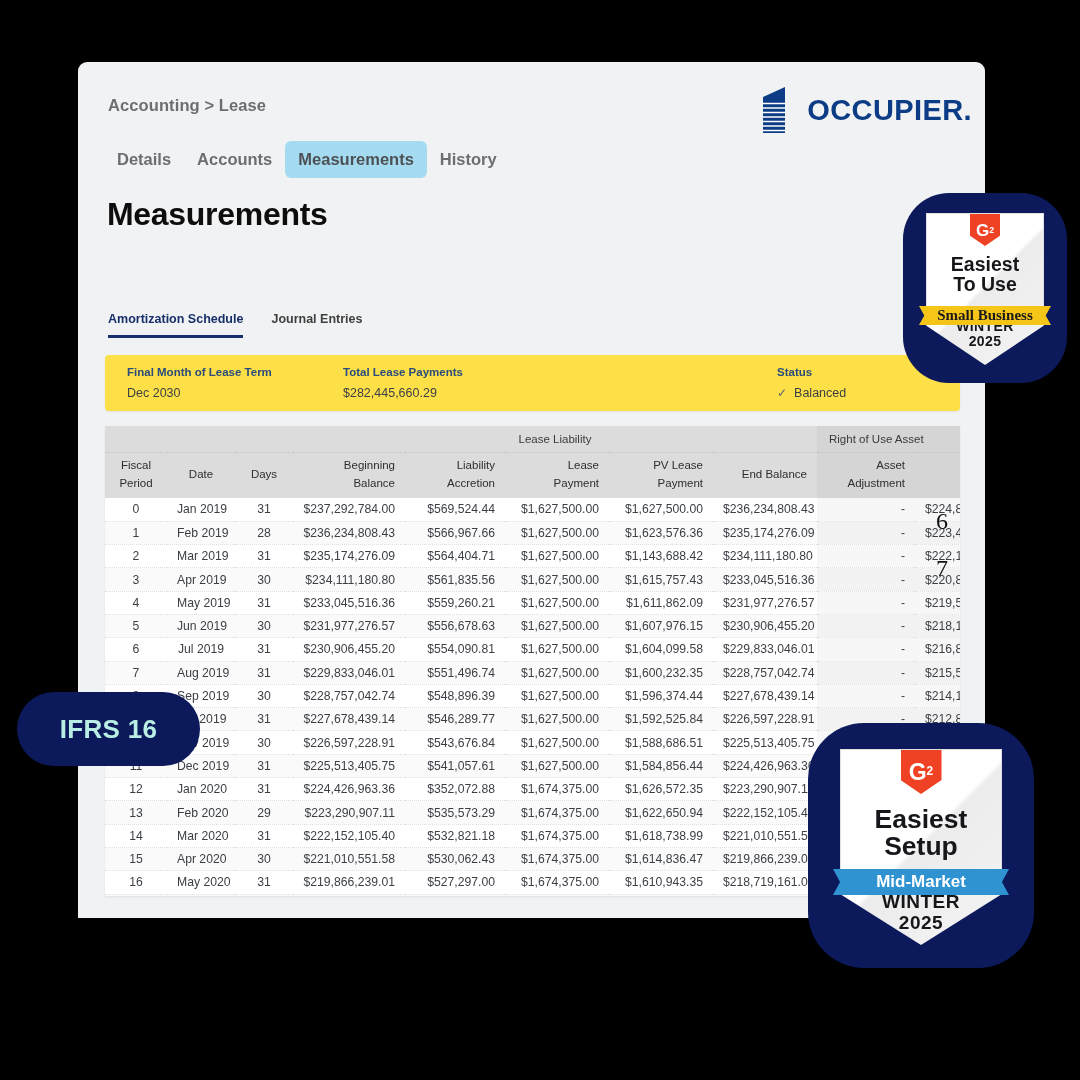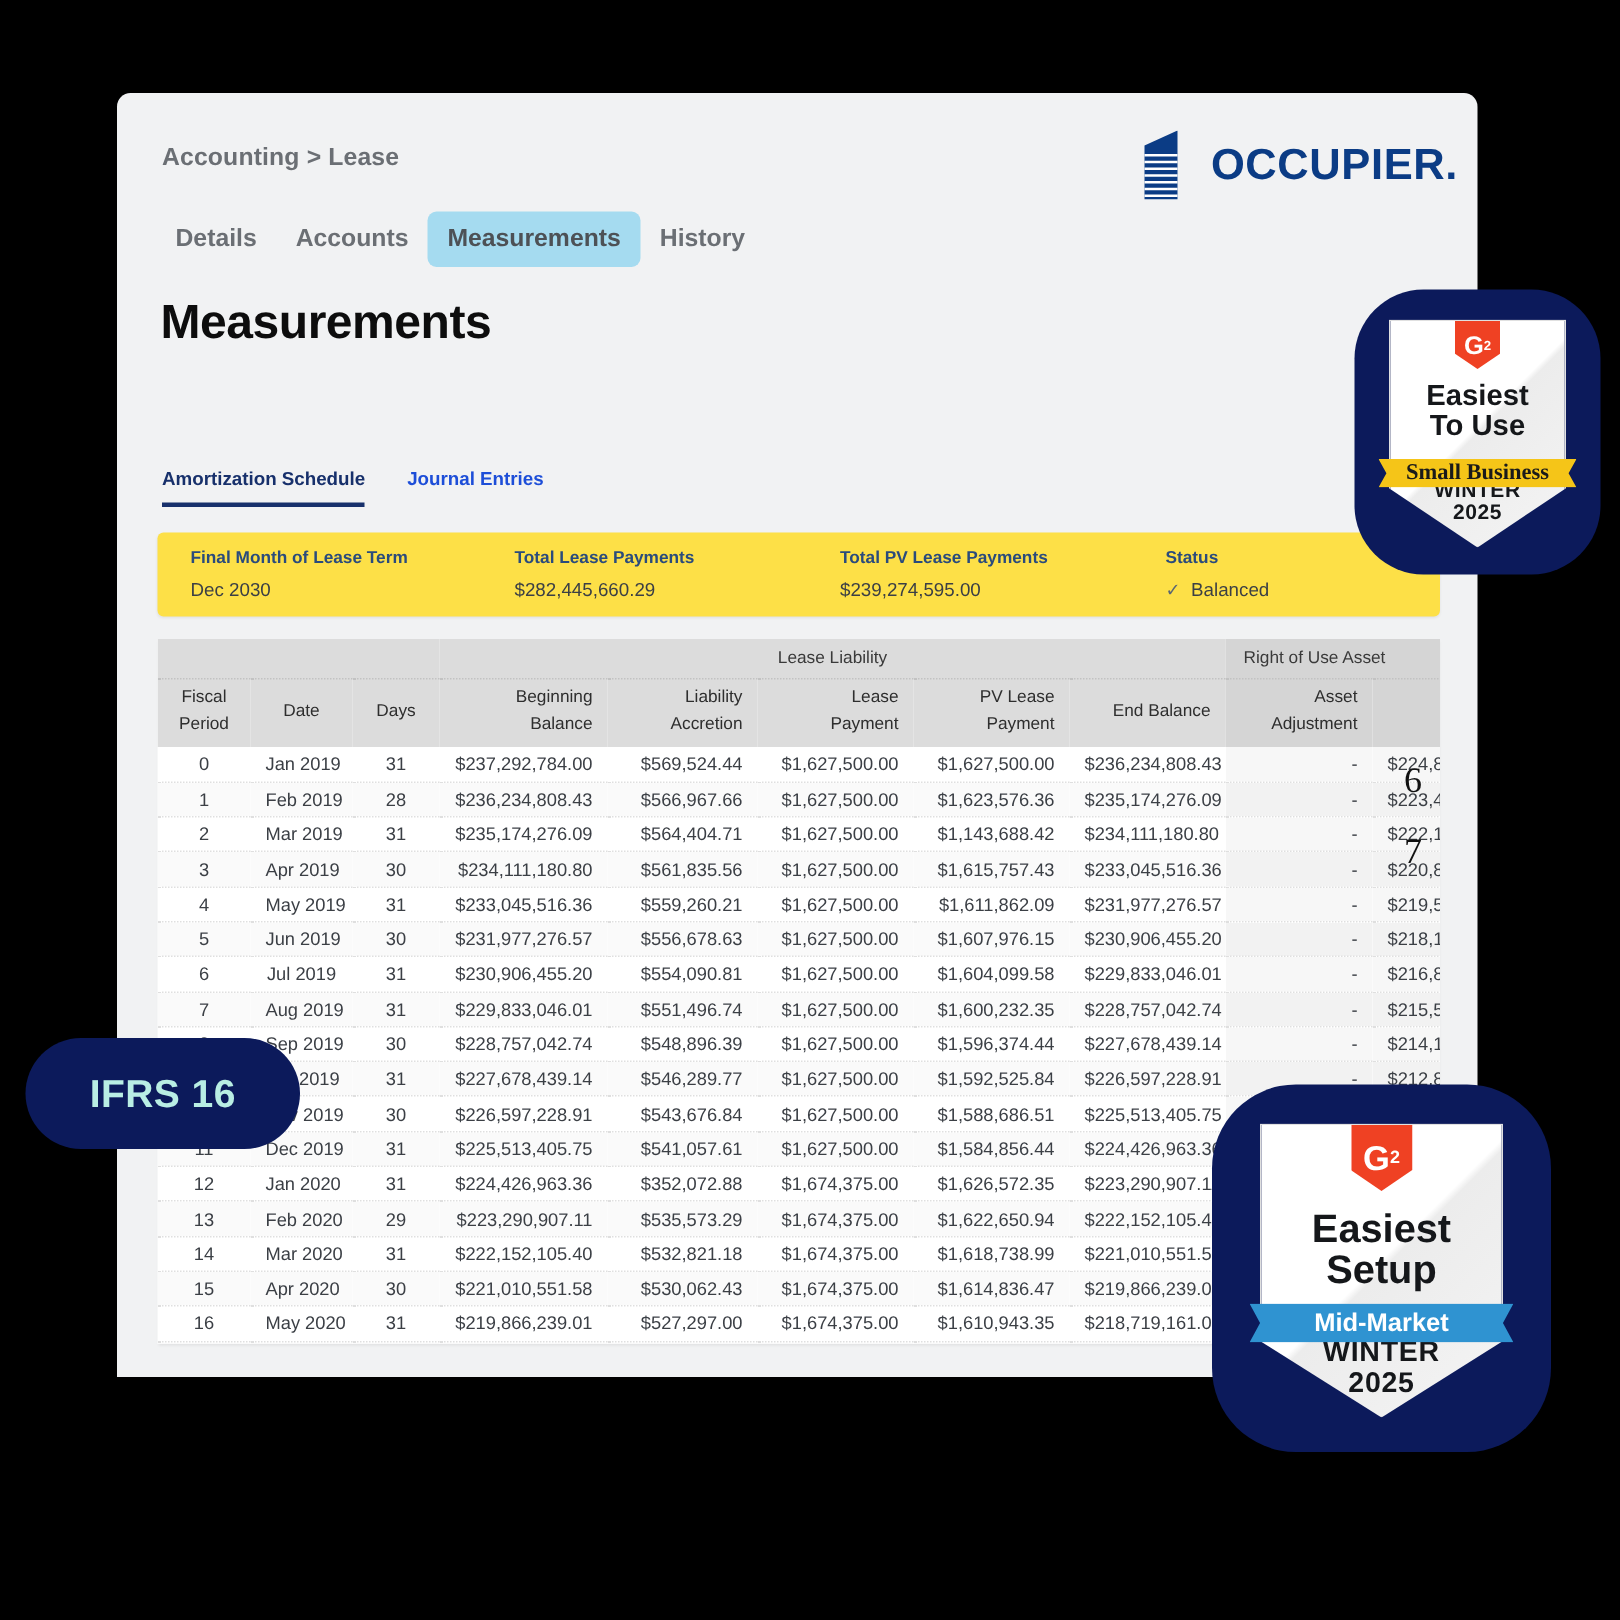--- a/index.html
+++ b/index.html
@@ -53,21 +53,21 @@
   .logo-mark { width: 33px; height: 46px; display:block; }
   .logo-text {
     font-size: 29px; font-weight: bold; color: #0b3c85;
     letter-spacing: .4px;
   }
   .logo-text .dot { font-size: 29px; }
 
   
   .subtabs { position: absolute; left: 30px; top: 250px; display: flex; gap: 28px; align-items: flex-start; }
   .subtab {
-    font-size: 12.5px; color: #1d4ed8; font-weight: bold;
+    font-size: 12.5px; color: #404040; font-weight: bold;
     padding-bottom: 9px; cursor: pointer; white-space: nowrap;
   }
   .subtab.active { color: #17306b; border-bottom: 3px solid #17306b; }
 
   
   .summary-card {
     position: absolute; left: 27px; top: 293px;
     width: 855px; height: 56px;
     background: #fde047; border-radius: 4px;
     display: flex; align-items: center;
@@ -247,24 +247,20 @@
     </div>
 
     <div class="summary-card">
       <div class="summary-item" style="left:22px">
         <div class="lbl">Final Month of Lease Term</div>
         <div class="val">Dec 2030</div>
       </div>
       <div class="summary-item" style="left:238px">
         <div class="lbl">Total Lease Payments</div>
         <div class="val">$282,445,660.29</div>
-      </div>
-      <div class="summary-item" style="left:455px">
-        <div class="lbl">Total PV Lease Payments</div>
-        <div class="val">$239,274,595.00</div>
       </div>
       <div class="summary-item" style="left:672px">
         <div class="lbl">Status</div>
         <div class="val withcheck">
           <span class="check">✓</span>
           <span>Balanced</span>
         </div>
       </div>
     </div>
 

